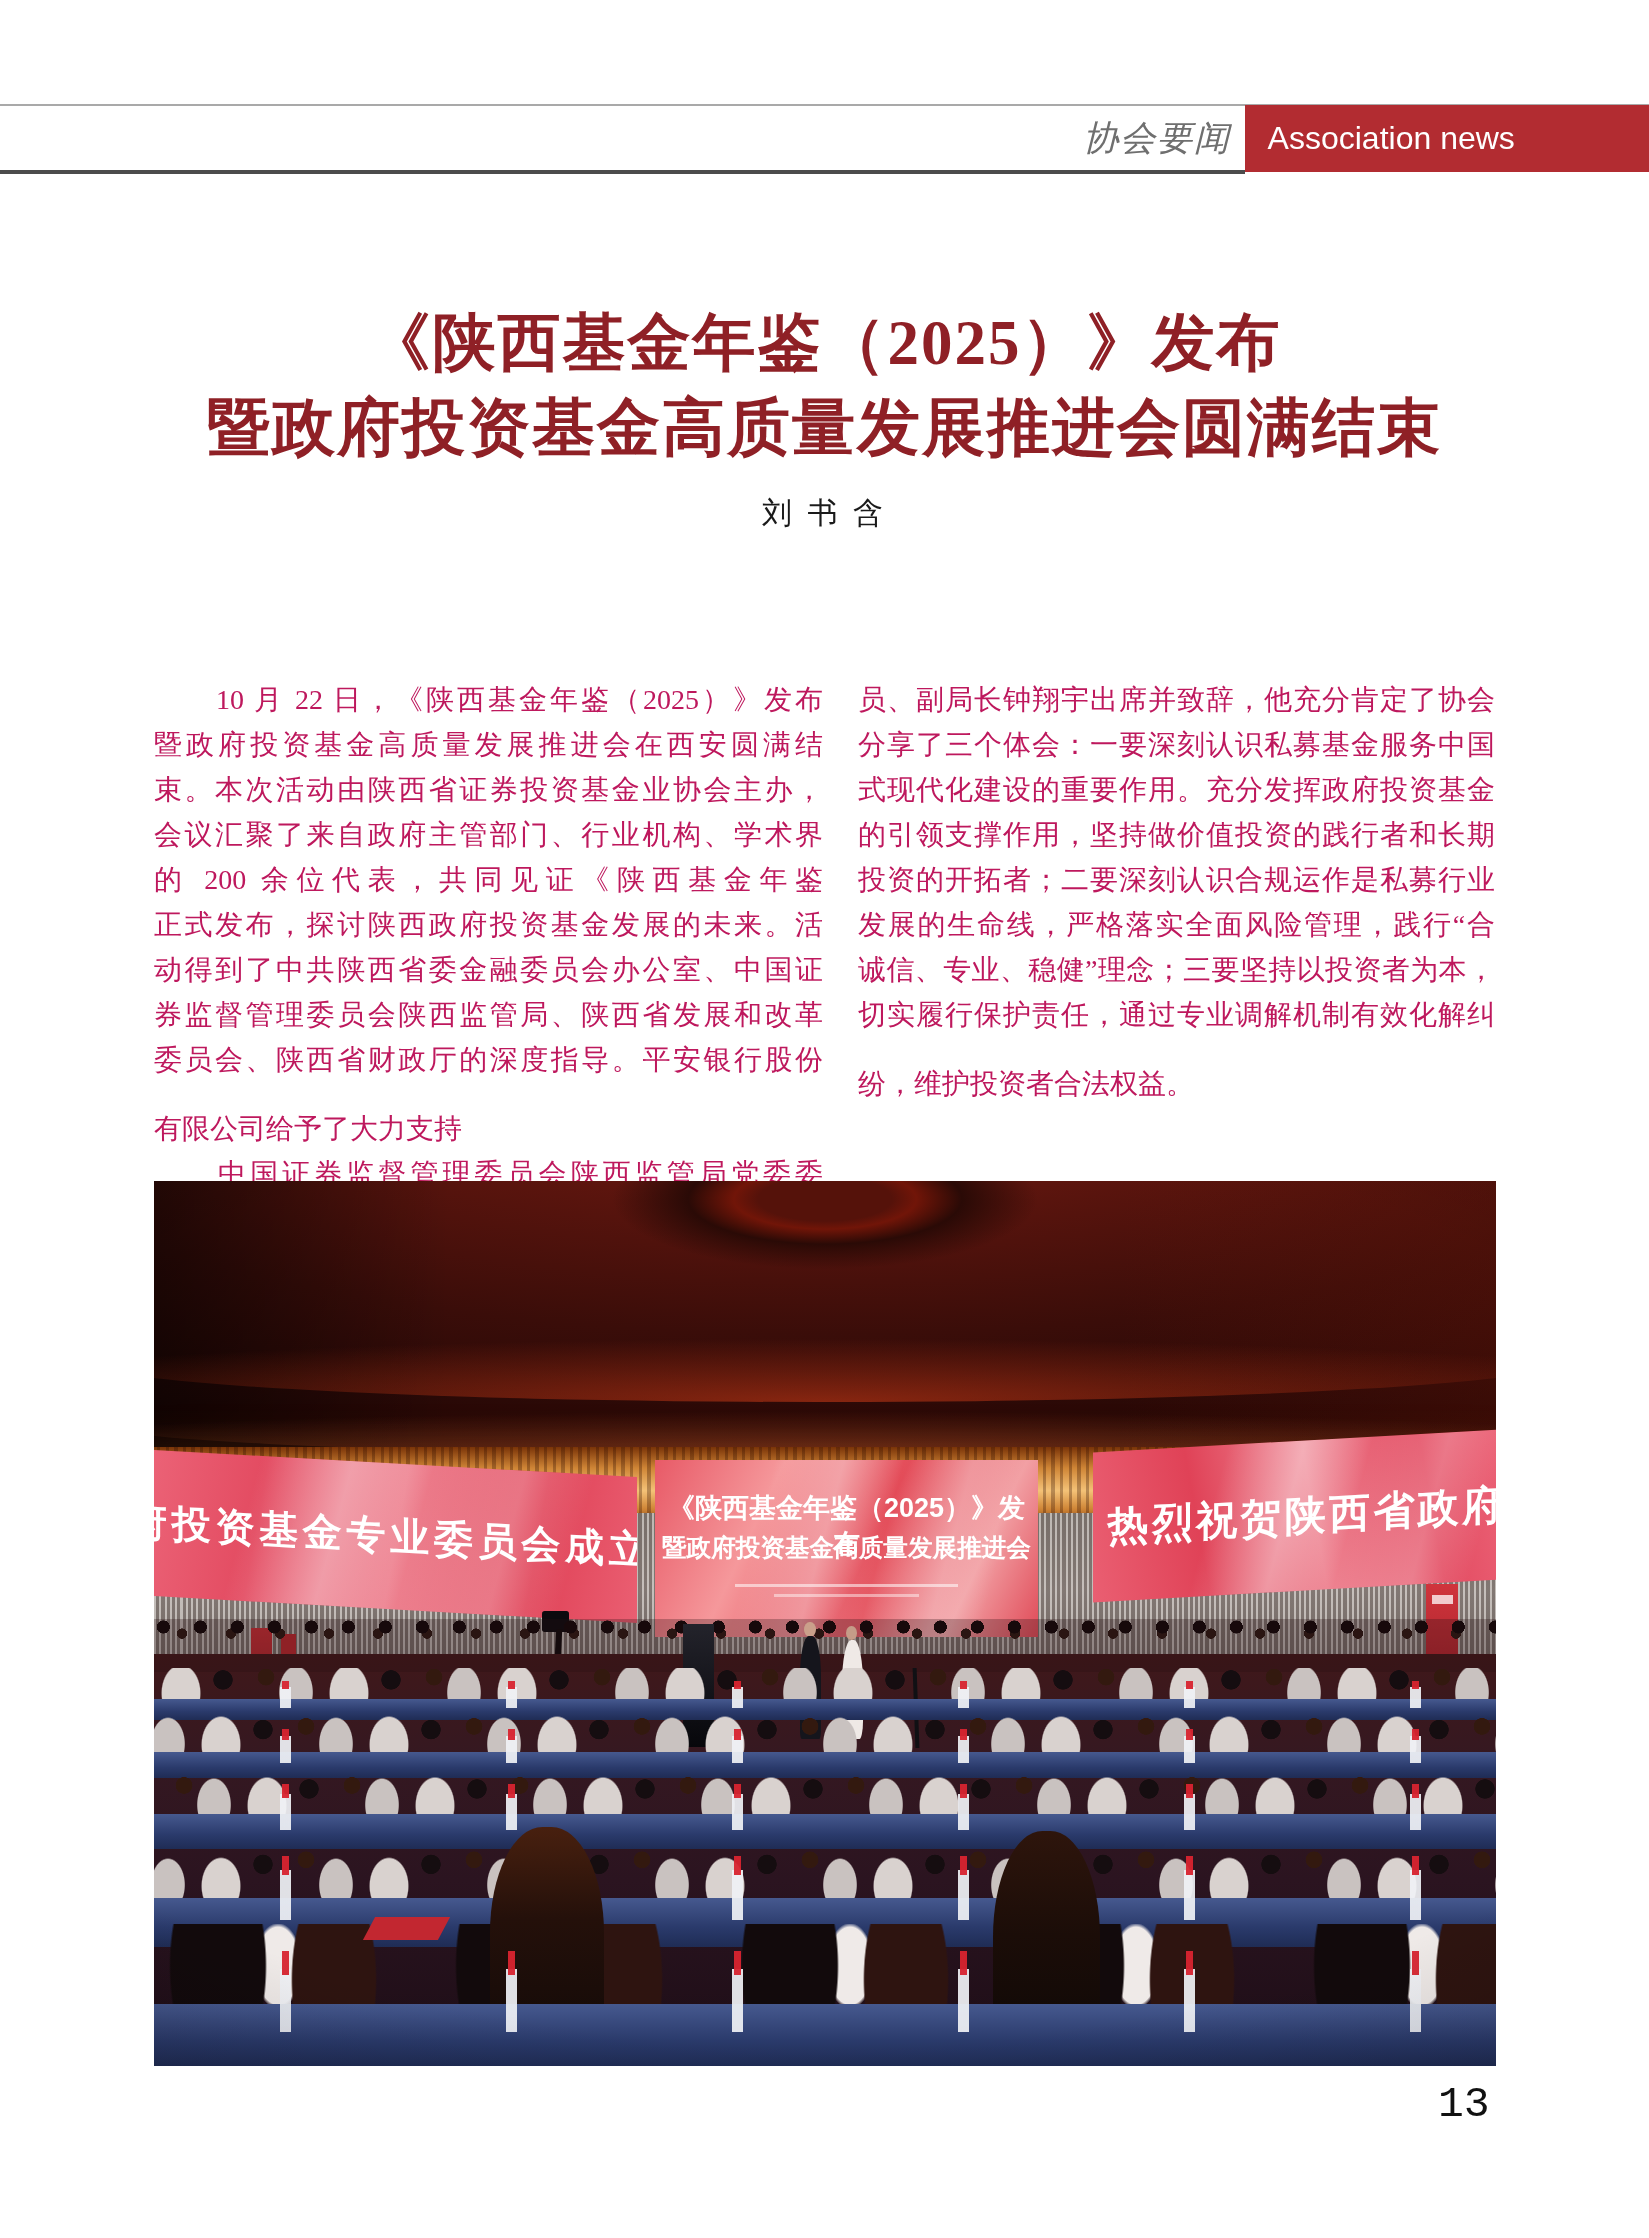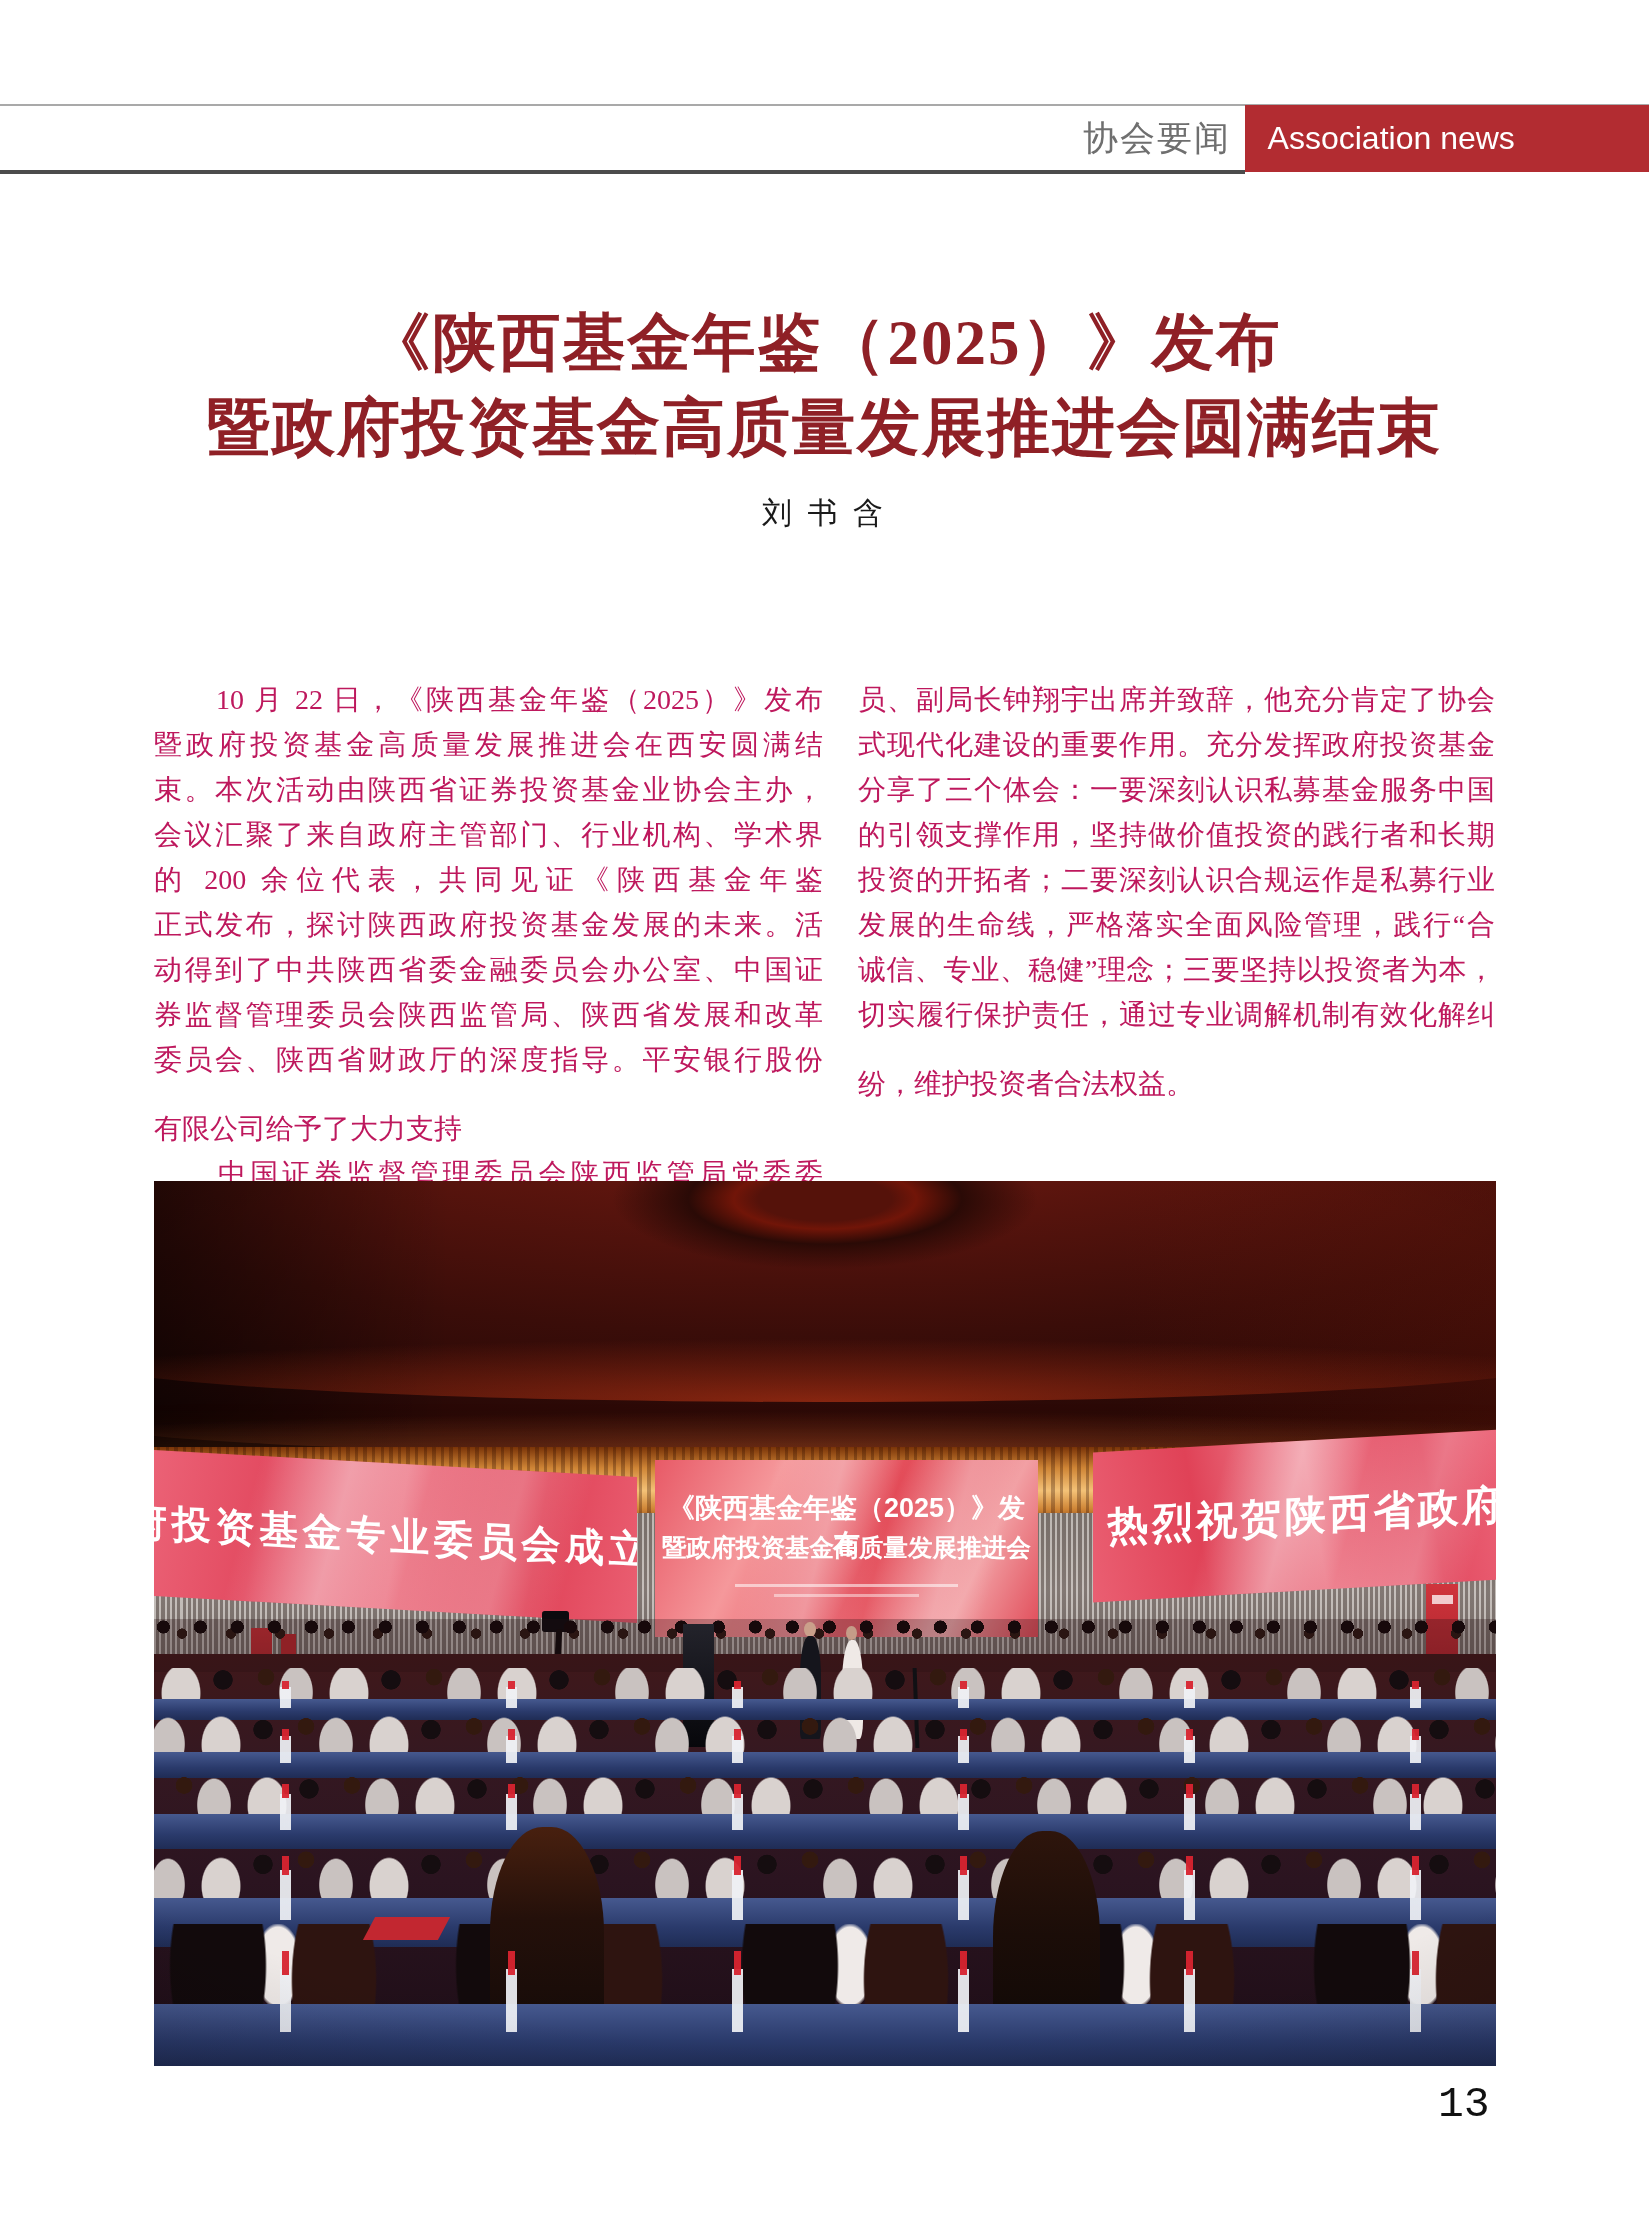--- a/index.html
+++ b/index.html
@@ -2,21 +2,21 @@
 <html style="font-size:10.6px"><head>
 <meta charset="utf-8">
 <style>
   html,body{margin:0;padding:0;background:#e8e8e8;}
   .page{position:relative;width:1649px;height:2239px;background:#ffffff;overflow:hidden;
         font-family:"Liberation Serif",serif;}
   
   .rule-top{position:absolute;left:0;top:104px;width:1649px;height:2px;background:#a9a9a9;}
   .rule-bottom{position:absolute;left:0;top:170px;width:1245px;height:4px;background:#4c4c4c;}
   .head-cn{position:absolute;top:105px;right:418px;height:65px;line-height:65px;
-           font-family:"Liberation Sans",sans-serif;font-size:35px;letter-spacing:2px;color:#6f6f6f;}
+           font-family:"Liberation Sans",sans-serif;font-size:35px;letter-spacing:2px;color:#6f6f6f;font-style:italic;}
   .head-box{position:absolute;left:1245px;top:105px;width:404px;height:67px;background:#b22c31;
             color:#ffffff;font-family:"Liberation Sans",sans-serif;font-size:32px;line-height:67px;
             padding-left:22.6px;box-sizing:border-box;}
   
   .title{position:absolute;left:0;top:301px;width:1649px;text-align:center;color:#8f2026;
          font-weight:bold;font-size:63px;line-height:85px;letter-spacing:2px;}
   .author{position:absolute;left:0;top:493px;width:1649px;text-align:center;color:#1a1a1a;
           font-size:30px;line-height:40px;letter-spacing:4px;}
   
   .col{position:absolute;top:677px;color:#be185d;font-size:28px;}
@@ -143,22 +143,22 @@
     <div class="bline">正式发布，探讨陕西政府投资基金发展的未来。活</div>
     <div class="bline">动得到了中共陕西省委金融委员会办公室、中国证</div>
     <div class="bline">券监督管理委员会陕西监管局、陕西省发展和改革</div>
     <div class="bline">委员会、陕西省财政厅的深度指导。平安银行股份</div>
     <div class="bline pend">有限公司给予了大力支持</div>
     <div class="bline">　　中国证券监督管理委员会陕西监管局党委委</div>
   </div>
 
   <div class="col col-right">
     <div class="bline">员、副局长钟翔宇出席并致辞，他充分肯定了协会</div>
+    <div class="bline">分享了三个体会：一要深刻认识私募基金服务中国</div>
     <div class="bline">式现代化建设的重要作用。充分发挥政府投资基金</div>
-    <div class="bline">分享了三个体会：一要深刻认识私募基金服务中国</div>
     <div class="bline">的引领支撑作用，坚持做价值投资的践行者和长期</div>
     <div class="bline">投资的开拓者；二要深刻认识合规运作是私募行业</div>
     <div class="bline">发展的生命线，严格落实全面风险管理，践行“合规、</div>
     <div class="bline">诚信、专业、稳健”理念；三要坚持以投资者为本，</div>
     <div class="bline">切实履行保护责任，通过专业调解机制有效化解纠</div>
     <div class="bline pend">纷，维护投资者合法权益。</div>
   </div>
 
   <div class="photo">
     <div class="ph-dome"></div>

